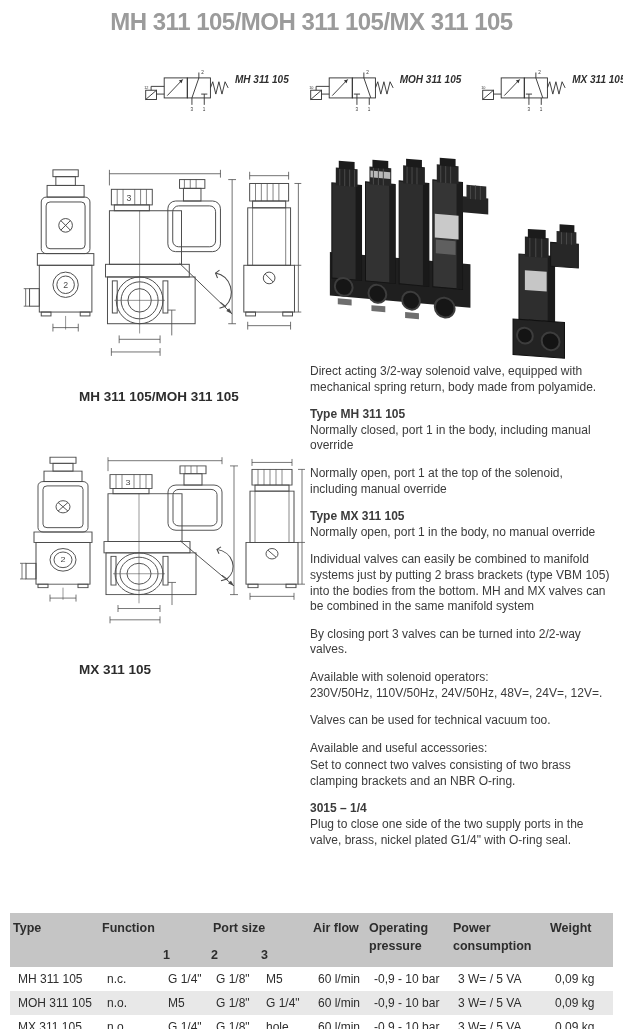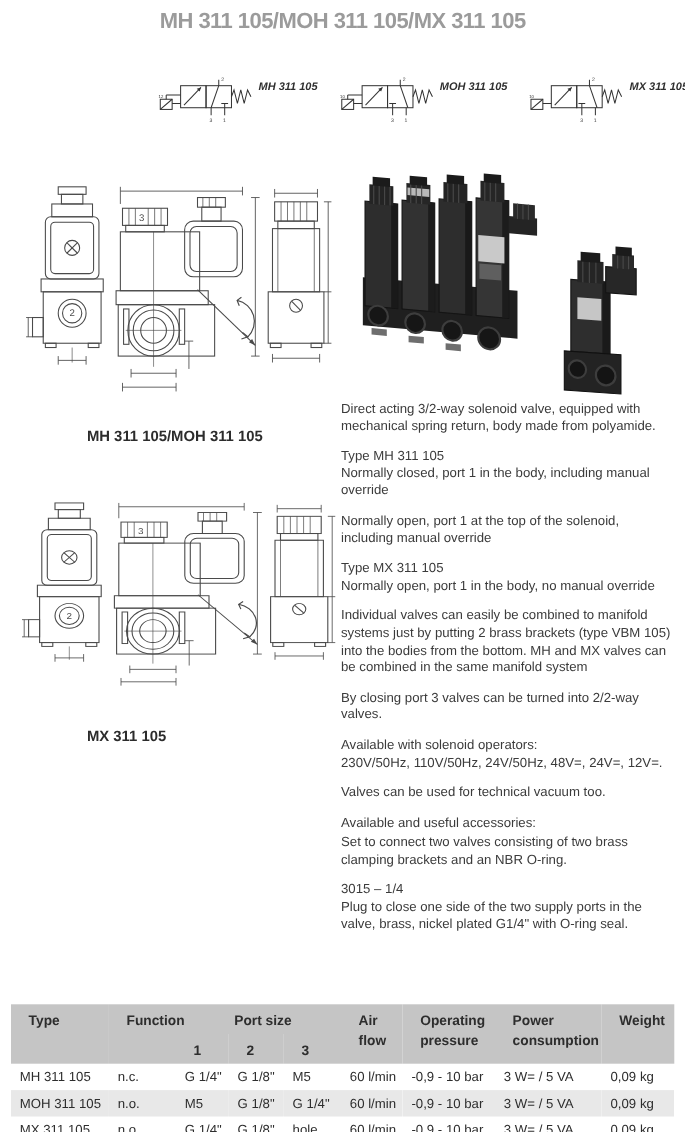--- a/index.html
+++ b/index.html
@@ -2,46 +2,46 @@
 <html><head>
 <meta charset="utf-8">
 <style>
   html,body{margin:0;padding:0;}
   body{
     width:623px;height:1029px;position:relative;background:#ffffff;
     font-family:"Liberation Sans", sans-serif;color:#3b3b3b;overflow:hidden;
   }
   .title{
     position:absolute;top:8px;left:0;width:100%;margin:0;text-align:center;
-    font-size:20px;font-weight:bold;color:#9b9b9b;letter-spacing:-0.5px;white-space:nowrap;
+    font-size:24px;font-weight:bold;color:#9b9b9b;letter-spacing:-0.5px;white-space:nowrap;
   }
   .symbols{position:absolute;top:62px;left:138px;display:flex;gap:14px;}
   .symbol{display:flex;align-items:flex-start;}
   .symbol svg{width:94px;height:58px;}
   .symbol-label{
     font-size:10px;font-weight:bold;font-style:italic;color:#2f2f2f;
     margin:12px 0 0 3px;white-space:nowrap;
   }
   .drawing1{position:absolute;left:20px;top:164px;width:285px;height:224px;}
   .drawing2{position:absolute;left:20px;top:452px;width:285px;height:200px;}
   .caption{position:absolute;font-size:13.5px;font-weight:bold;color:#2c2c2c;white-space:nowrap;padding-left:44px;}
   .caption1{left:35px;top:389px;}
   .caption2{left:35px;top:662px;}
   .photo{position:absolute;left:316px;top:147px;width:297px;height:213px;}
   .desc{position:absolute;left:310px;top:364px;width:303px;font-size:12px;line-height:1.3;color:#3b3b3b;}
   .desc p{margin:0 0 12px 0;white-space:pre-line;}
-  .desc p.h{font-weight:normal;margin:0;}
+  .desc p.h{font-weight:bold;margin:0;}
   .desc p.tight{margin-bottom:2px;}
   .spec-table{
     position:absolute;left:10px;top:913px;width:603px;border-collapse:collapse;
     font-size:12px;color:#2d2d2d;table-layout:fixed;
   }
   .spec-table th{
     background:#c5c5c5;font-weight:bold;text-align:left;vertical-align:top;
-    padding:6px 0 3px 16px;white-space:pre-line;line-height:1.45;font-size:12.5px;
+    padding:6px 0 3px 3px;white-space:pre-line;line-height:1.45;font-size:12.5px;
   }
   .spec-table td{padding:5px 0 5px 8px;white-space:nowrap;overflow:hidden;}
   .spec-table tr.alt td{background:#e8e8e8;}
   .spec-table th.portsize{padding-left:53px;}
   svg text{font-family:"Liberation Sans", sans-serif;}
 </style>
 </head>
 <body>
 
 <div>

